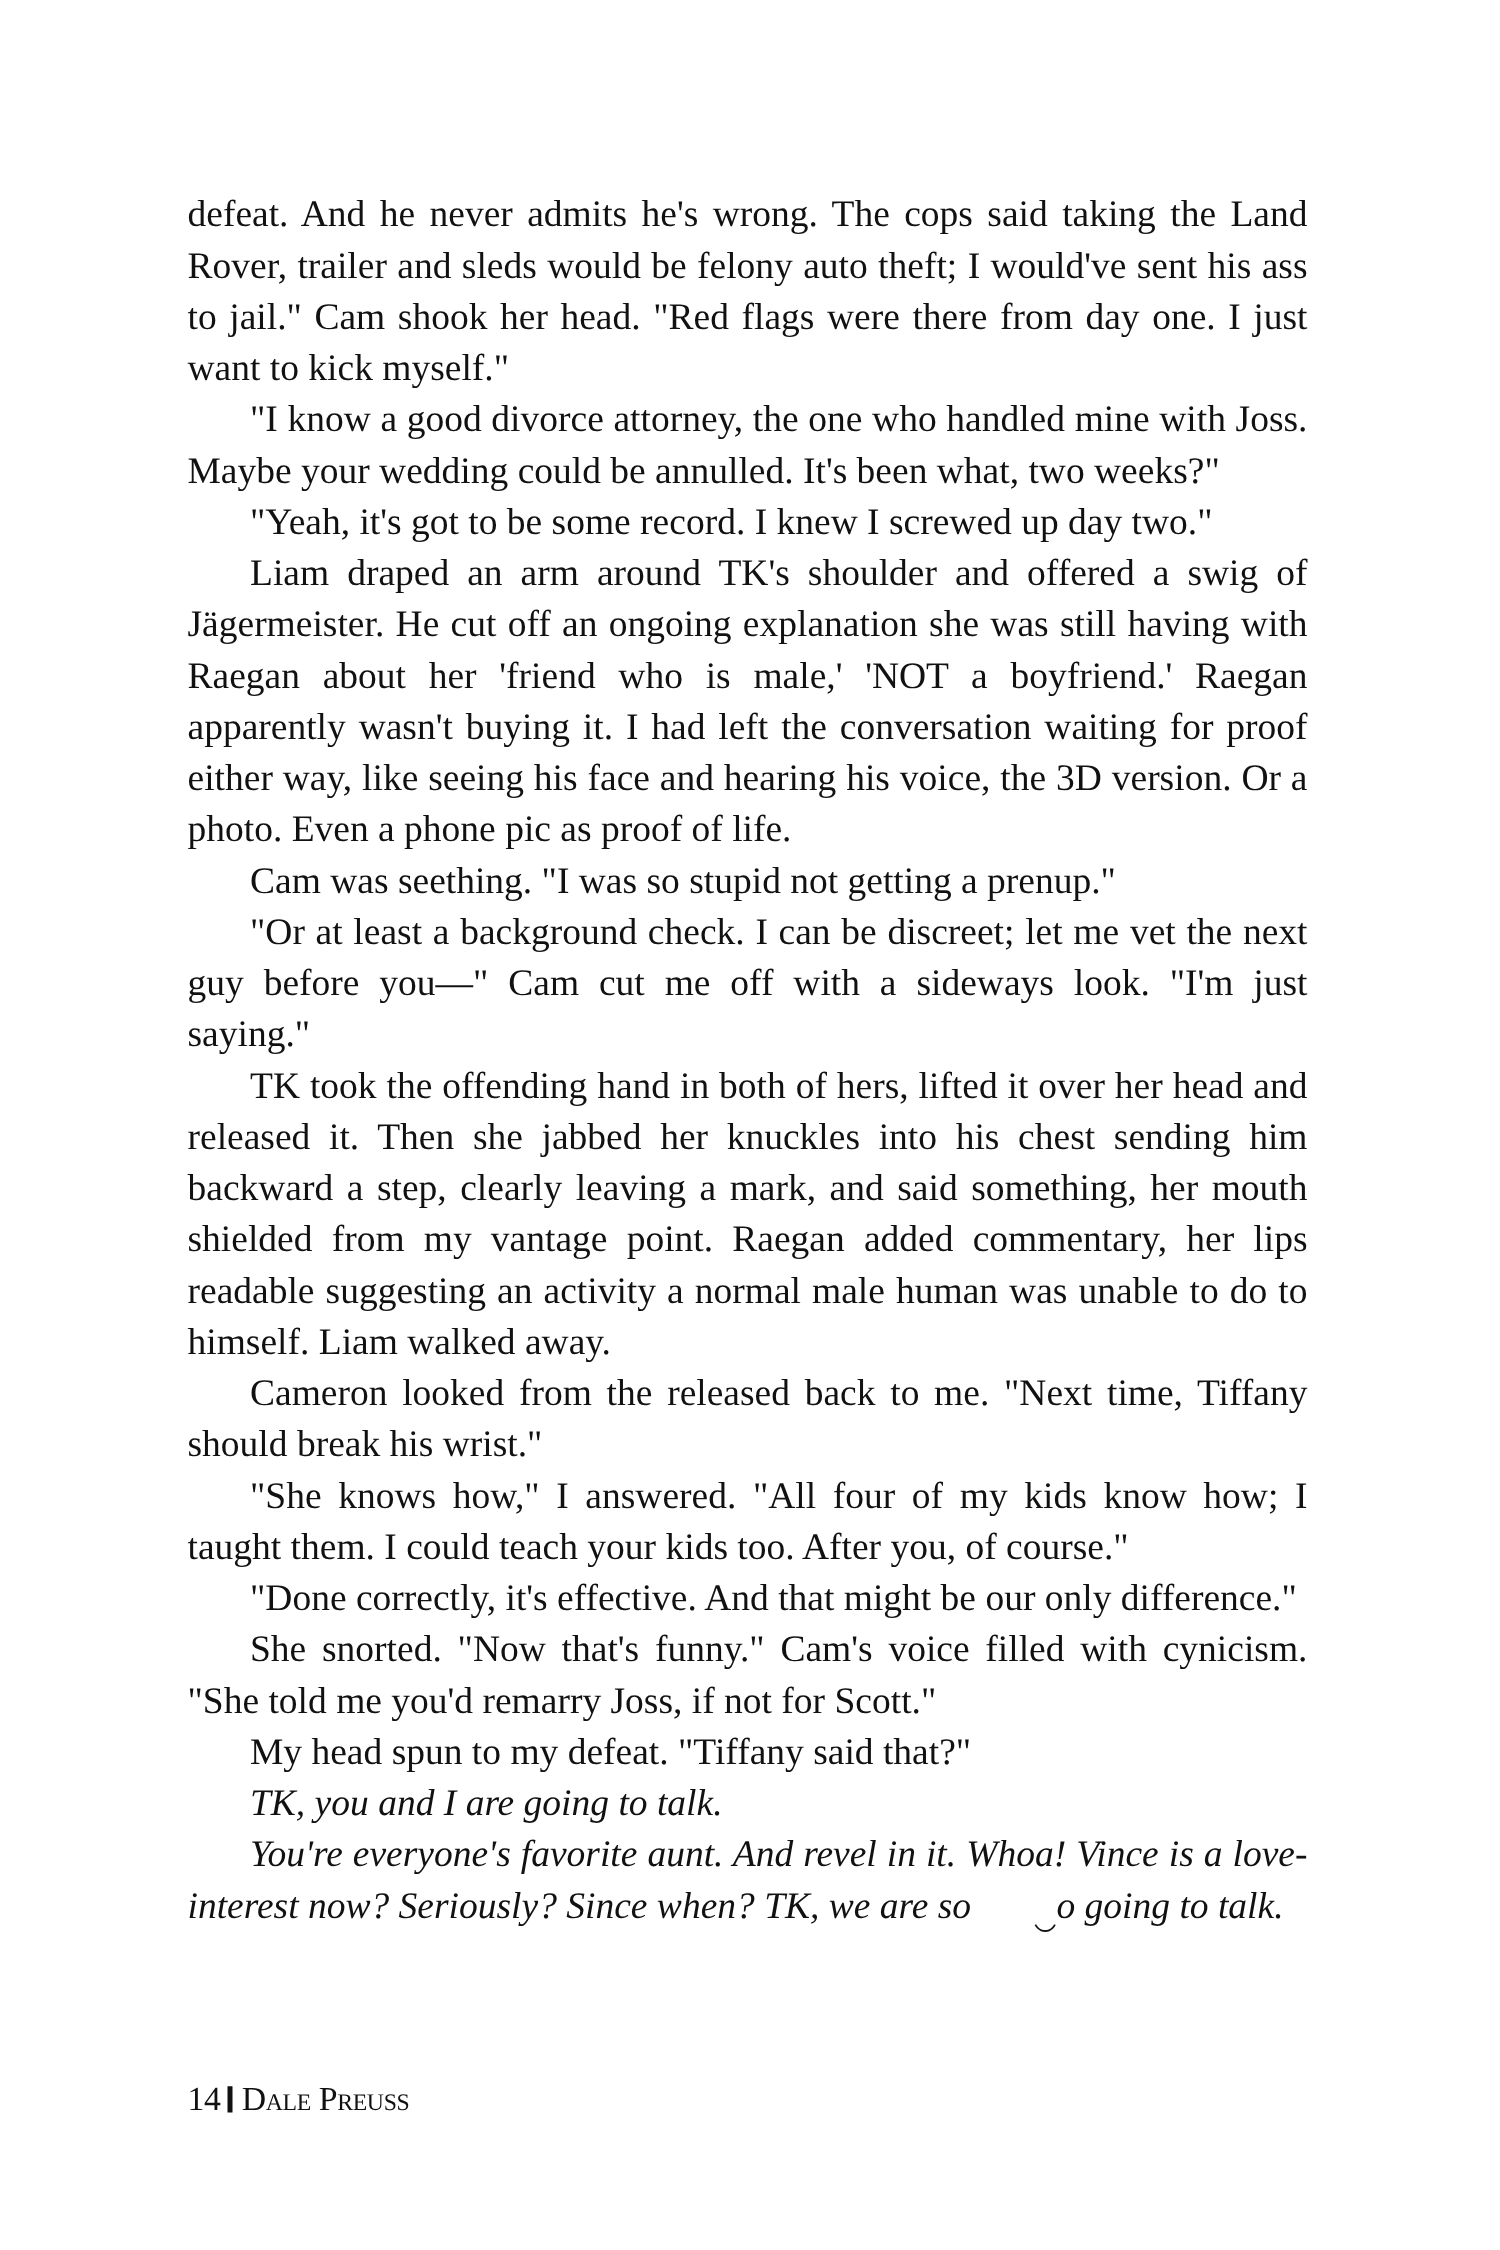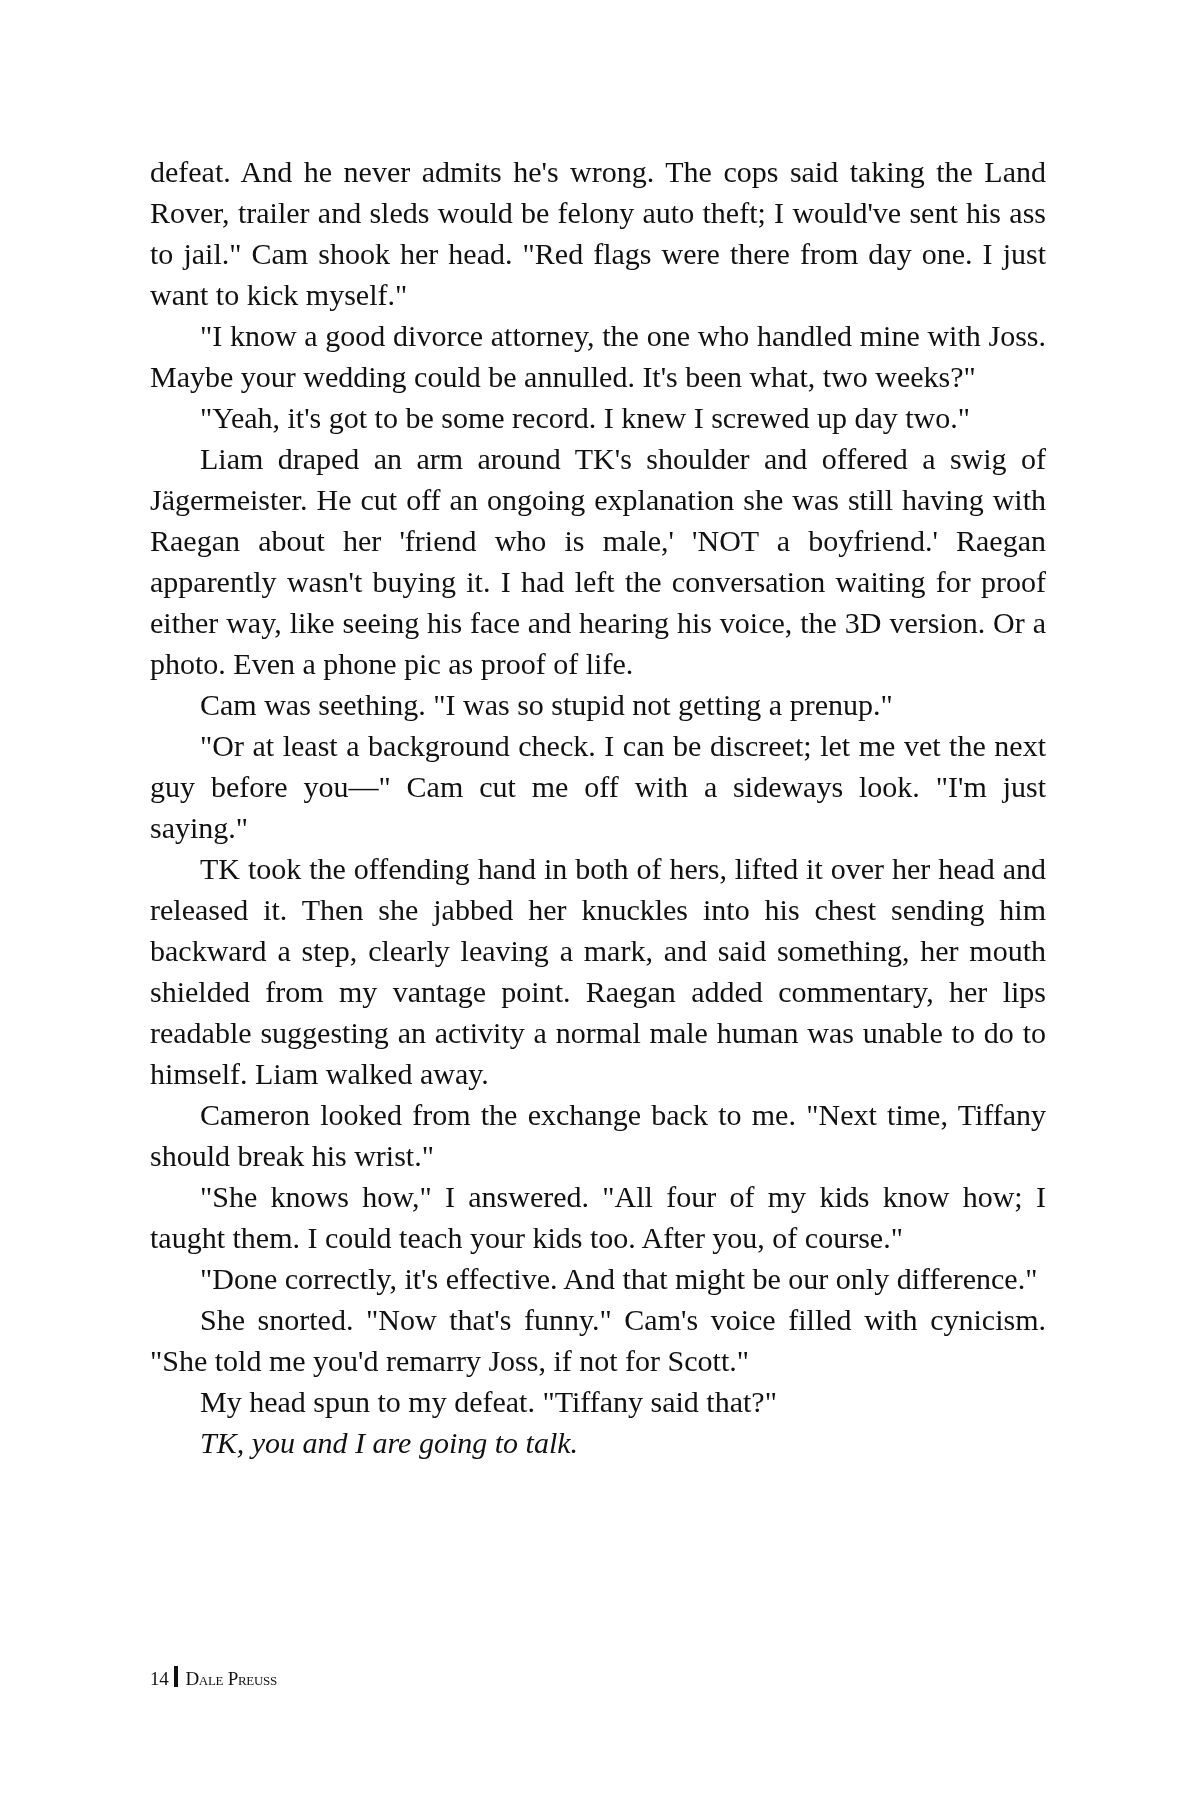--- a/index.html
+++ b/index.html
@@ -37,21 +37,21 @@
     }
     .tie {
       font-style: normal;
       display: inline-block;
       transform: translateY(4px);
     }
     .footer {
       position: absolute;
       left: 150px;
       top: 1664px;
-      font-size: 19px;
+      font-size: 27px;
       line-height: 30px;
       color: #111111;
       font-variant: small-caps;
       letter-spacing: -0.3px;
     }
     .footer .page-num {
       font-variant: normal;
     }
     .footer .sep {
       display: inline-block;
@@ -66,23 +66,24 @@
 <body>
 
 <div class="page-body">
   <p class="para no-indent">defeat. And he never admits he's wrong. The cops said taking the Land Rover, trailer and sleds would be felony auto theft; I would've sent his ass to jail." Cam shook her head. "Red flags were there from day one. I just want to kick myself."</p>
   <p class="para">"I know a good divorce attorney, the one who handled mine with Joss. Maybe your wedding could be annulled. It's been what, two weeks?"</p>
   <p class="para">"Yeah, it's got to be some record. I knew I screwed up day two."</p>
   <p class="para">Liam draped an arm around TK's shoulder and offered a swig of Jägermeister. He cut off an ongoing explanation she was still having with Raegan about her 'friend who is male,' 'NOT a boyfriend.' Raegan apparently wasn't buying it. I had left the conversation waiting for proof either way, like seeing his face and hearing his voice, the 3D version. Or a photo. Even a phone pic as proof of life.</p>
   <p class="para">Cam was seething. "I was so stupid not getting a prenup."</p>
   <p class="para">"Or at least a background check. I can be discreet; let me vet the next guy before you—" Cam cut me off with a sideways look. "I'm just saying."</p>
   <p class="para">TK took the offending hand in both of hers, lifted it over her head and released it. Then she jabbed her knuckles into his chest sending him backward a step, clearly leaving a mark, and said something, her mouth shielded from my vantage point. Raegan added commentary, her lips readable suggesting an activity a normal male human was unable to do to himself. Liam walked away.</p>
-  <p class="para">Cameron looked from the exchange back to me. "Next time, Tiffany should break his wrist."</p>
+  <p class="para">Cameron looked from the released back to me. "Next time, Tiffany should break his wrist."</p>
   <p class="para">"She knows how," I answered. "All four of my kids know how; I taught them. I could teach your kids too. After you, of course."</p>
   <p class="para">"Done correctly, it's effective. And that might be our only difference."</p>
   <p class="para">She snorted. "Now that's funny." Cam's voice filled with cynicism. "She told me you'd remarry Joss, if not for Scott."</p>
   <p class="para">My head spun to my defeat. "Tiffany said that?"</p>
   <p class="para italic">TK, you and I are going to talk.</p>
+  <p class="para italic"><span>You're everyone's favorite aunt. And revel in it. Whoa! Vince is a love-interest now? Seriously? Since when? TK, we are so</span><span class="tie">‿</span><span>o going to talk.</span></p>
 </div>
 
 <div class="footer">
   <span class="page-num">14</span><span class="sep"></span><span>Dale Preuss</span>
 </div>
 
 </body></html>

